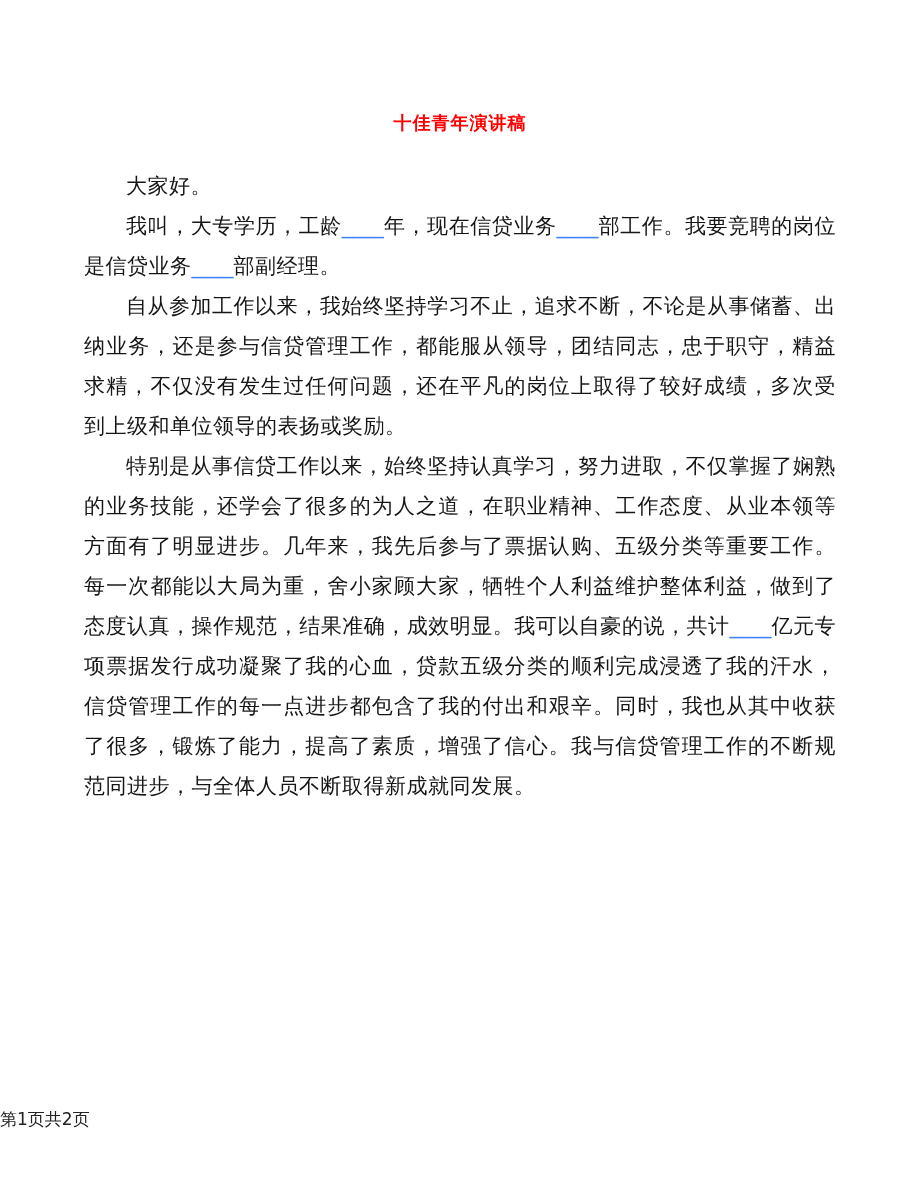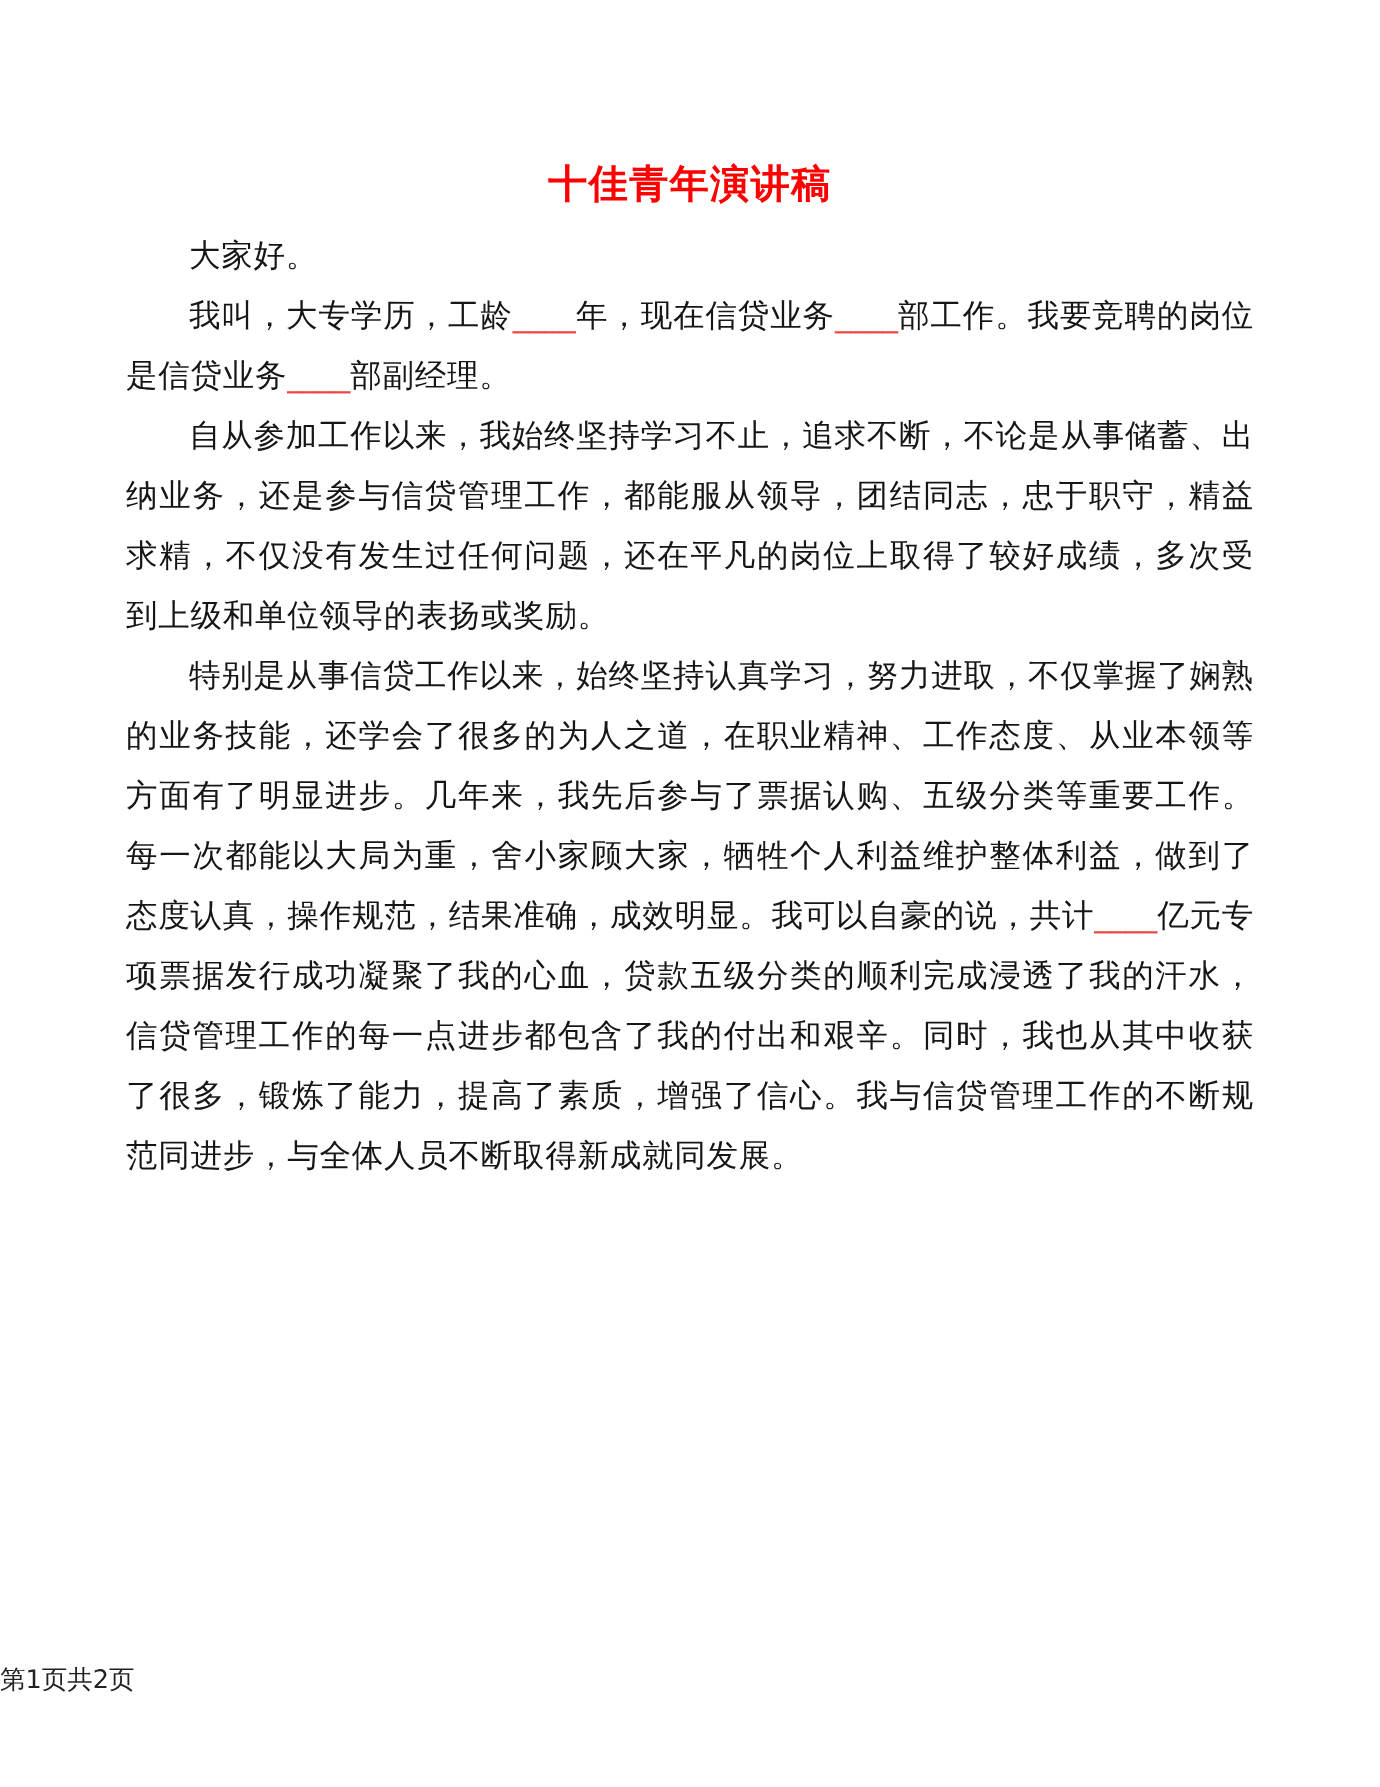--- a/index.html
+++ b/index.html
@@ -13,41 +13,41 @@
     height: 1191px;
     margin: 0 auto;
     background: #ffffff;
     overflow: hidden;
     font-family: "DejaVu Sans", sans-serif;
     color: #161616;
   }
   .title {
     margin: 0;
     padding: 106px 84px 0 84px;
-    font-size: 26px;
+    font-size: 18px;
     line-height: 34px;
     font-weight: bold;
     text-align: center;
     color: #ff0000;
     letter-spacing: 1px;
   }
   .content {
-    margin-top: 10px;
+    margin-top: 26px;
     padding: 0 84px;
   }
   .para {
     margin: 0;
     font-size: 21px;
     line-height: 40px;
     text-align: justify;
     text-indent: 2em;
     letter-spacing: 0.5px;
   }
   .para .blank {
-    color: #ef4444;
+    color: #3b82f6;
     letter-spacing: 0;
   }
   .footer {
     position: absolute;
     left: 0;
     right: 0;
     top: 1108px;
     text-align: left;
     font-size: 17px;
     color: #222222;

